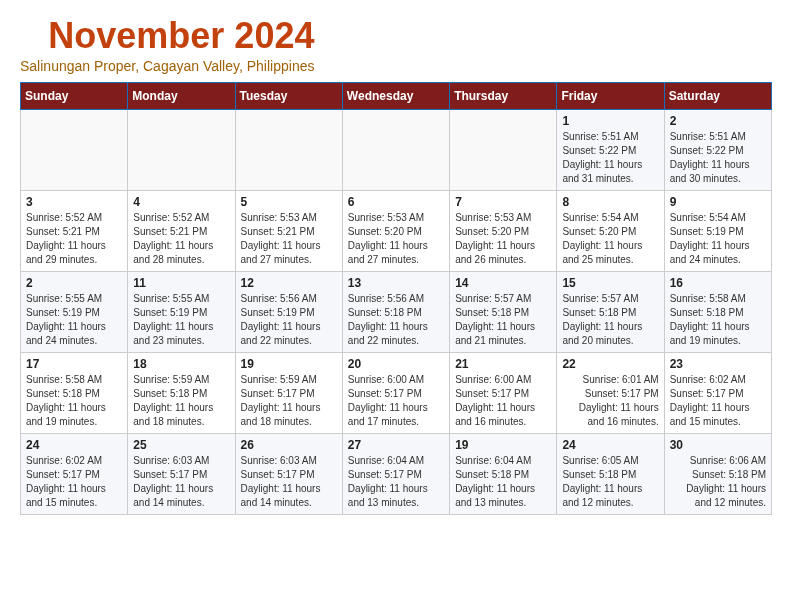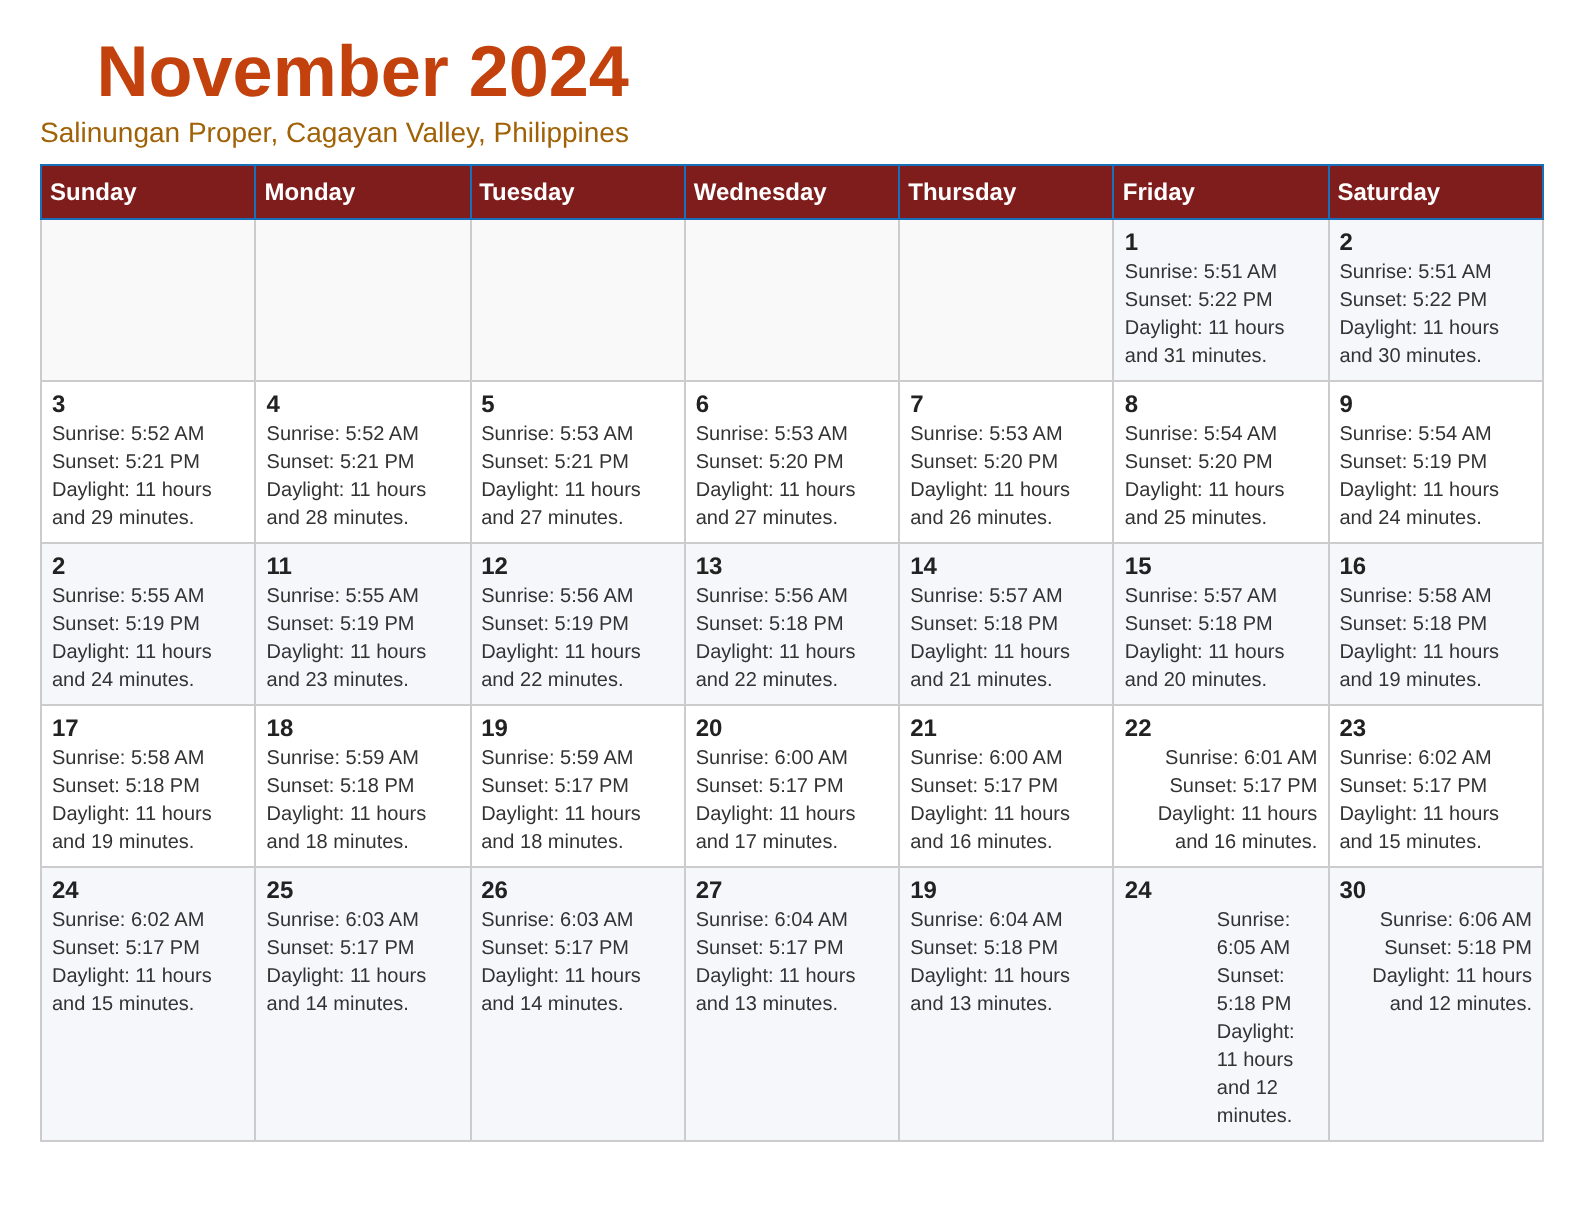--- a/index.html
+++ b/index.html
@@ -321,21 +321,21 @@
         </td>
         <td>
           <div class="day-number">19</div>
           <div class="day-info" style="white-space: pre-line;">Sunrise: 6:04 AM
 Sunset: 5:18 PM
 Daylight: 11 hours
 and 13 minutes.</div>
         </td>
         <td>
           <div class="day-number">24</div>
-          <div class="day-info" style="white-space: pre-line; margin-left: 46px;">Sunrise: 6:05 AM
+          <div class="day-info" style="white-space: pre-line;">Sunrise: 6:05 AM
 Sunset: 5:18 PM
 Daylight: 11 hours
 and 12 minutes.</div>
         </td>
         <td>
           <div class="day-number">30</div>
           <div class="day-info" style="white-space: pre-line; text-align: right;">Sunrise: 6:06 AM
 Sunset: 5:18 PM
 Daylight: 11 hours
 and 12 minutes.</div>

